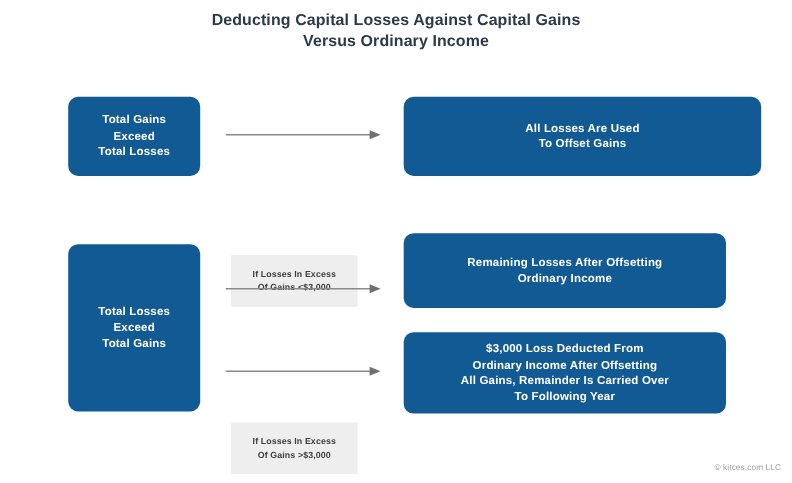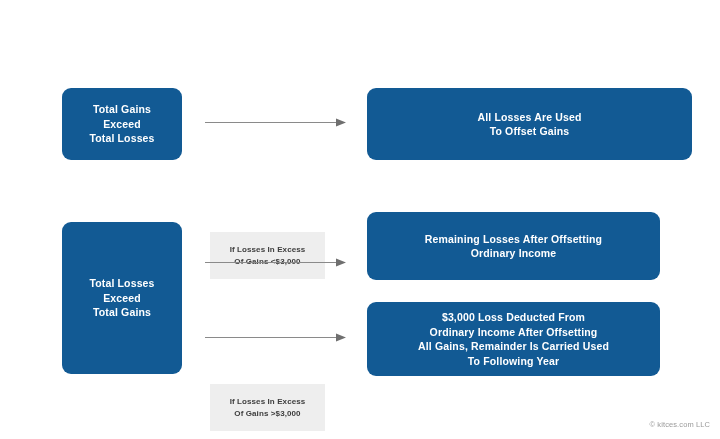--- a/index.html
+++ b/index.html
@@ -102,20 +102,24 @@
     color: #9a9a9a;
     font-size: 7.5px;
     letter-spacing: 0.1px;
   }
 </style>
 </head>
 <body>
 
 <div id="canvas">
 
+  <div id="title">
+    <span class="tline">Deducting Capital Losses Against Capital Gains</span>
+    <span class="tline">Versus Ordinary Income</span>
+  </div>
 
   <div class="bluebox" id="box-gains-exceed-losses">
     <span class="txt">
       <span class="line">Total Gains</span>
       <span class="line">Exceed</span>
       <span class="line">Total Losses</span>
     </span>
   </div>
 
   <div class="bluebox" id="box-losses-exceed-gains">
@@ -137,21 +141,21 @@
     <span class="txt">
       <span class="line">Remaining Losses After Offsetting</span>
       <span class="line">Ordinary Income</span>
     </span>
   </div>
 
   <div class="bluebox" id="box-3000-loss">
     <span class="txt">
       <span class="line">$3,000 Loss Deducted From</span>
       <span class="line">Ordinary Income After Offsetting</span>
-      <span class="line">All Gains, Remainder Is Carried Used</span>
+      <span class="line">All Gains, Remainder Is Carried Over</span>
       <span class="line">To Following Year</span>
     </span>
   </div>
 
   <div class="graybox" id="label-under-3000">
     <span>
       <span class="line">If Losses In Excess</span>
       <span class="line">Of Gains &lt;$3,000</span>
     </span>
   </div>

